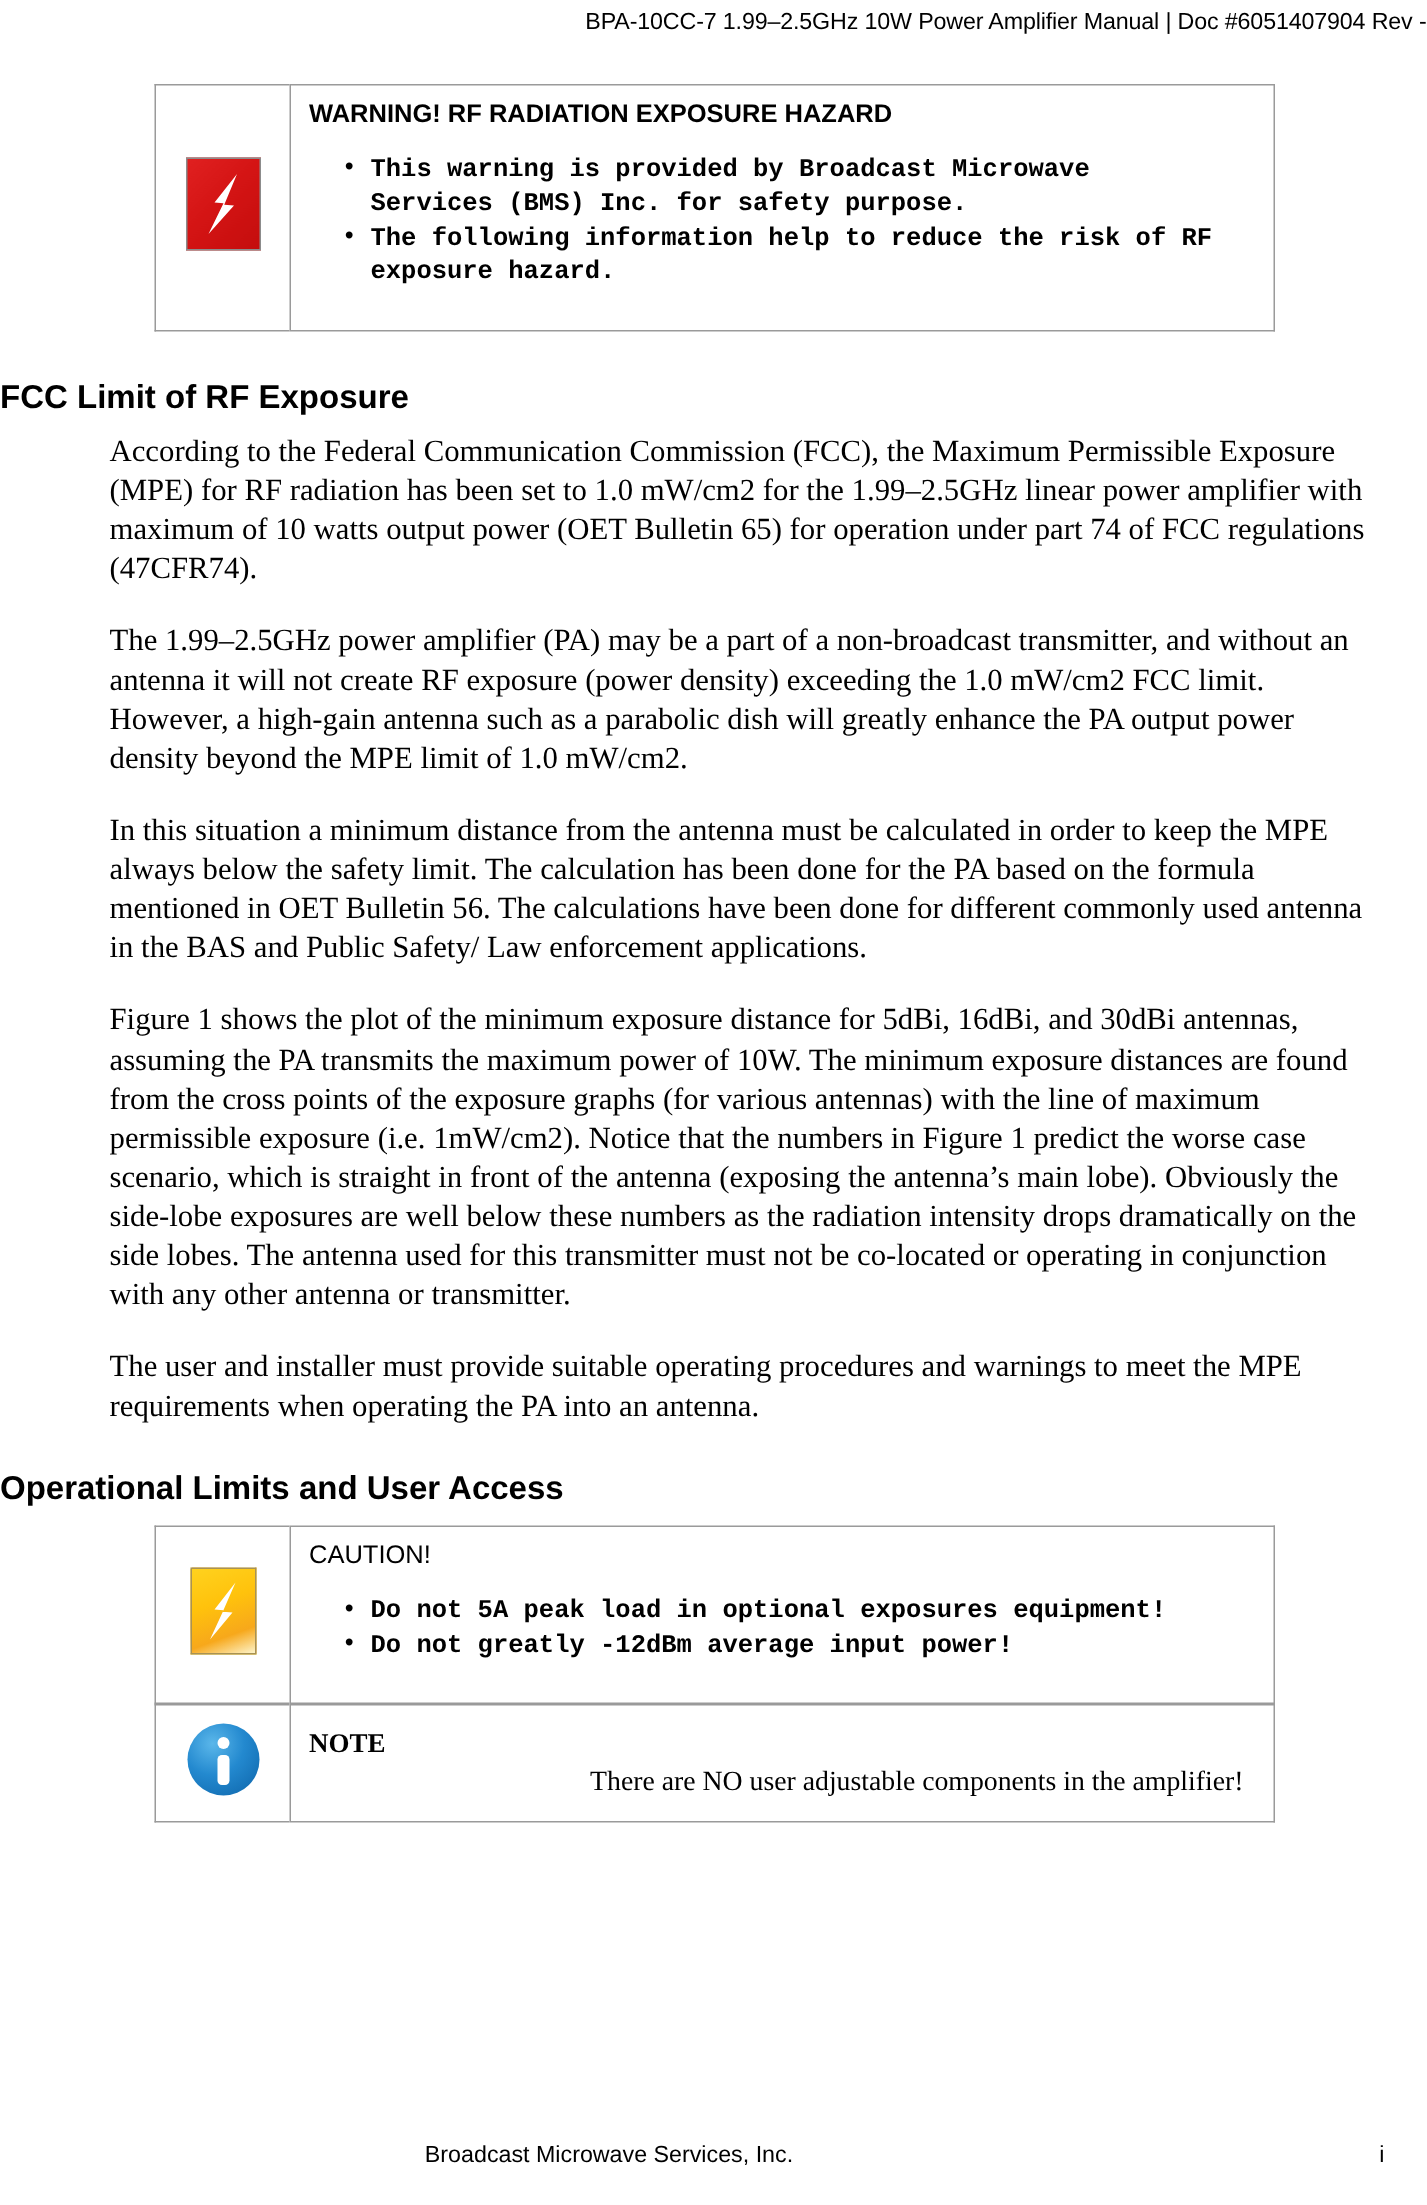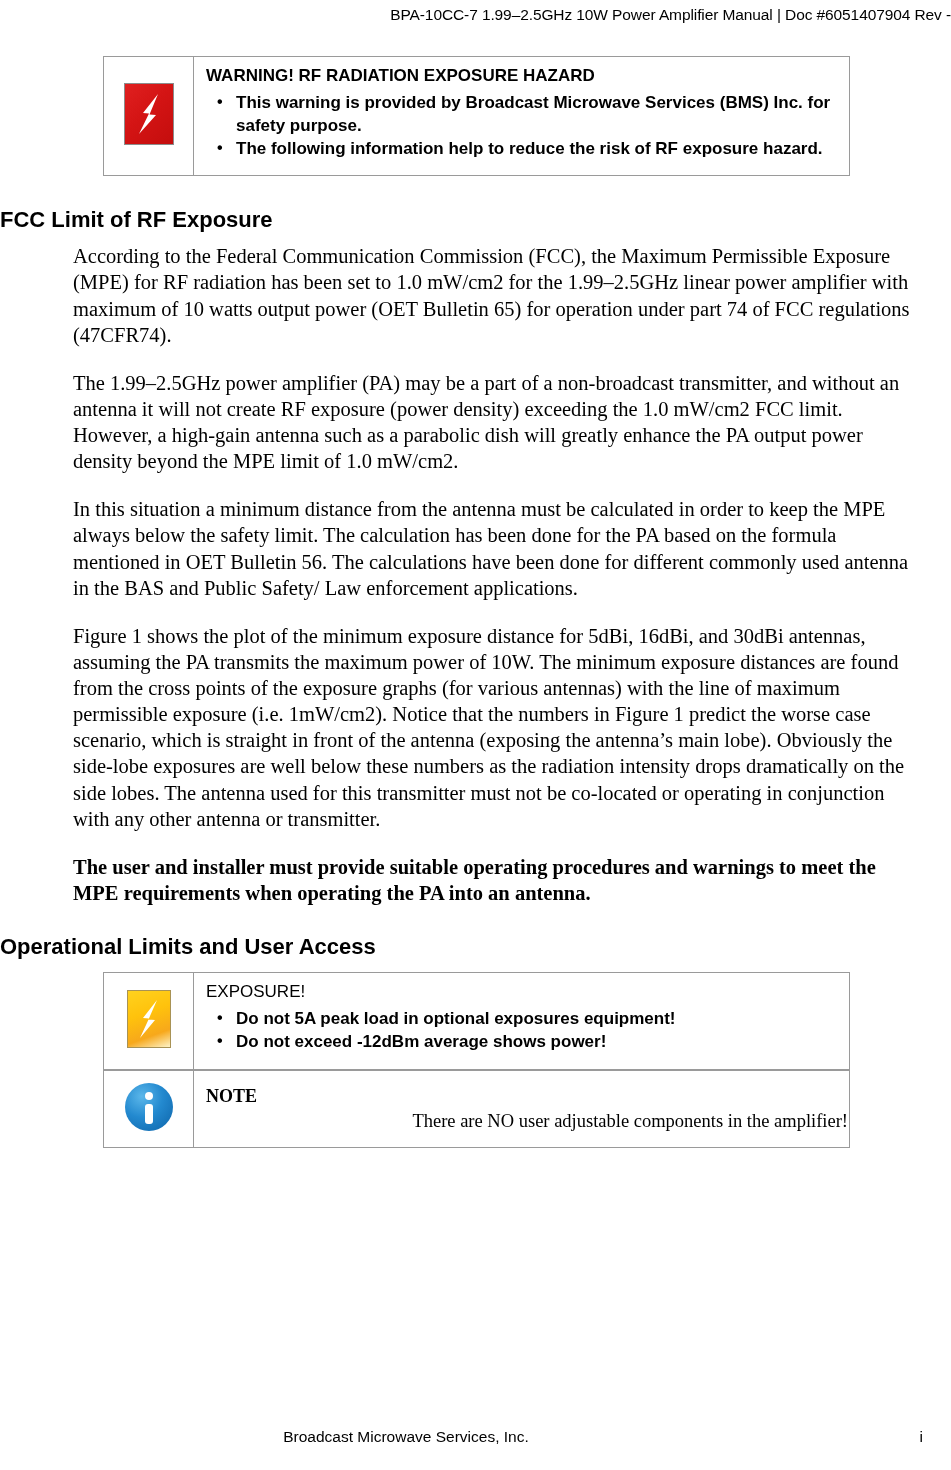--- a/index.html
+++ b/index.html
@@ -53,21 +53,21 @@
     display: table-cell;
     width: 89px;
     border-right: 1px solid #9a9a9a;
     vertical-align: middle;
     text-align: center;
     padding: 6px 0;
   }
   .adm-text-cell {
     display: table-cell;
     vertical-align: top;
-    padding: 8px 1px 10px 12px;
+    padding: 8px 20px 10px 12px;
   }
 
   
   .icon-warning {
     display: inline-block;
     width: 50px;
     height: 62px;
     border: 1px solid #8c8c8c;
     background: linear-gradient(135deg, #e02020 0%, #d41414 45%, #c40d0d 100%);
     position: relative;
@@ -132,24 +132,24 @@
     margin: 0 0 1px 0;
   }
   .adm-body-serif {
     font-family: "Liberation Serif", serif;
     font-size: 18.5px;
     line-height: 1.3;
     margin: 0;
     text-align: right;
   }
   ul.adm-list {
-    margin: 5px;
+    margin: 16px;
     padding: 0;
     list-style: none;
-    font-family: Liberation Sans, sans-serif;
+    font-family: Liberation Mono, monospace;
     font-weight: bold;
     font-size: 17px;
     line-height: 1.33;
   }
   ul.adm-list li {
     position: relative;
     padding-left: 25px;
     margin: 0;
   }
   ul.adm-list li::before {
@@ -228,39 +228,39 @@
     </div>
   </div>
 
   <h2 class="sec-head" style="margin-top:31px; margin-left:0;">FCC Limit of RF Exposure</h2>
 
   <div style="margin-left:73px; width:841px; margin-top:10px;">
     <p class="body-par">According to the Federal Communication Commission (FCC), the Maximum Permissible Exposure (MPE) for RF radiation has been set to 1.0 mW/cm2 for the 1.99–2.5GHz linear power amplifier with maximum of 10 watts output power (OET Bulletin 65) for operation under part 74 of FCC regulations (47CFR74).</p>
     <p class="body-par" style="margin-top:22px;">The 1.99–2.5GHz power amplifier (PA) may be a part of a non-broadcast transmitter, and without an antenna it will not create RF exposure (power density) exceeding the 1.0 mW/cm2 FCC limit. However, a high-gain antenna such as a parabolic dish will greatly enhance the PA output power density beyond the MPE limit of 1.0 mW/cm2.</p>
     <p class="body-par" style="margin-top:22px;">In this situation a minimum distance from the antenna must be calculated in order to keep the MPE always below the safety limit. The calculation has been done for the PA based on the formula mentioned in OET Bulletin 56. The calculations have been done for different commonly used antenna in the BAS and Public Safety/ Law enforcement applications.</p>
     <p class="body-par" style="margin-top:22px;">Figure 1 shows the plot of the minimum exposure distance for 5dBi, 16dBi, and 30dBi antennas, assuming the PA transmits the maximum power of 10W. The minimum exposure distances are found from the cross points of the exposure graphs (for various antennas) with the line of maximum permissible exposure (i.e. 1mW/cm2). Notice that the numbers in Figure 1 predict the worse case scenario, which is straight in front of the antenna (exposing the antenna’s main lobe). Obviously the side-lobe exposures are well below these numbers as the radiation intensity drops dramatically on the side lobes. The antenna used for this transmitter must not be co-located or operating in conjunction with any other antenna or transmitter.</p>
-    <p class="body-par" style="margin-top:22px;font-weight:bold;">The user and installer must provide suitable operating procedures and warnings to meet the MPE requirements when operating the PA into an antenna.</p>
+    <p class="body-par" style="margin-top:22px;">The user and installer must provide suitable operating procedures and warnings to meet the MPE requirements when operating the PA into an antenna.</p>
   </div>
 
   <h2 class="sec-head" style="margin-top:28px;">Operational Limits and User Access</h2>
 
   <div class="adm-box" style="margin-top:12px;">
     <div class="adm-row">
       <div class="adm-icon-cell">
         <span class="icon-caution">
           <svg class="bolt-svg" width="30" height="44" viewBox="0 0 30 44">
             <polygon points="23,3 9,21 15,21.5 6,41 21,23 14.5,22.5" fill="#ffffff"></polygon>
           </svg>
         </span>
       </div>
       <div class="adm-text-cell">
-        <p class="adm-title-sans-reg">EXPOSURE!</p>
+        <p class="adm-title-sans-reg">CAUTION!</p>
         <ul class="adm-list tight">
           <li>Do not 5A peak load in optional exposures equipment!</li>
-          <li>Do not exceed -12dBm average shows power!</li>
+          <li>Do not greatly -12dBm average input power!</li>
         </ul>
       </div>
     </div>
   </div>
 
   <div class="adm-box" style="">
     <div class="adm-row">
       <div class="adm-icon-cell">
         <span class="icon-info">
           <span class="i-dot"></span>

